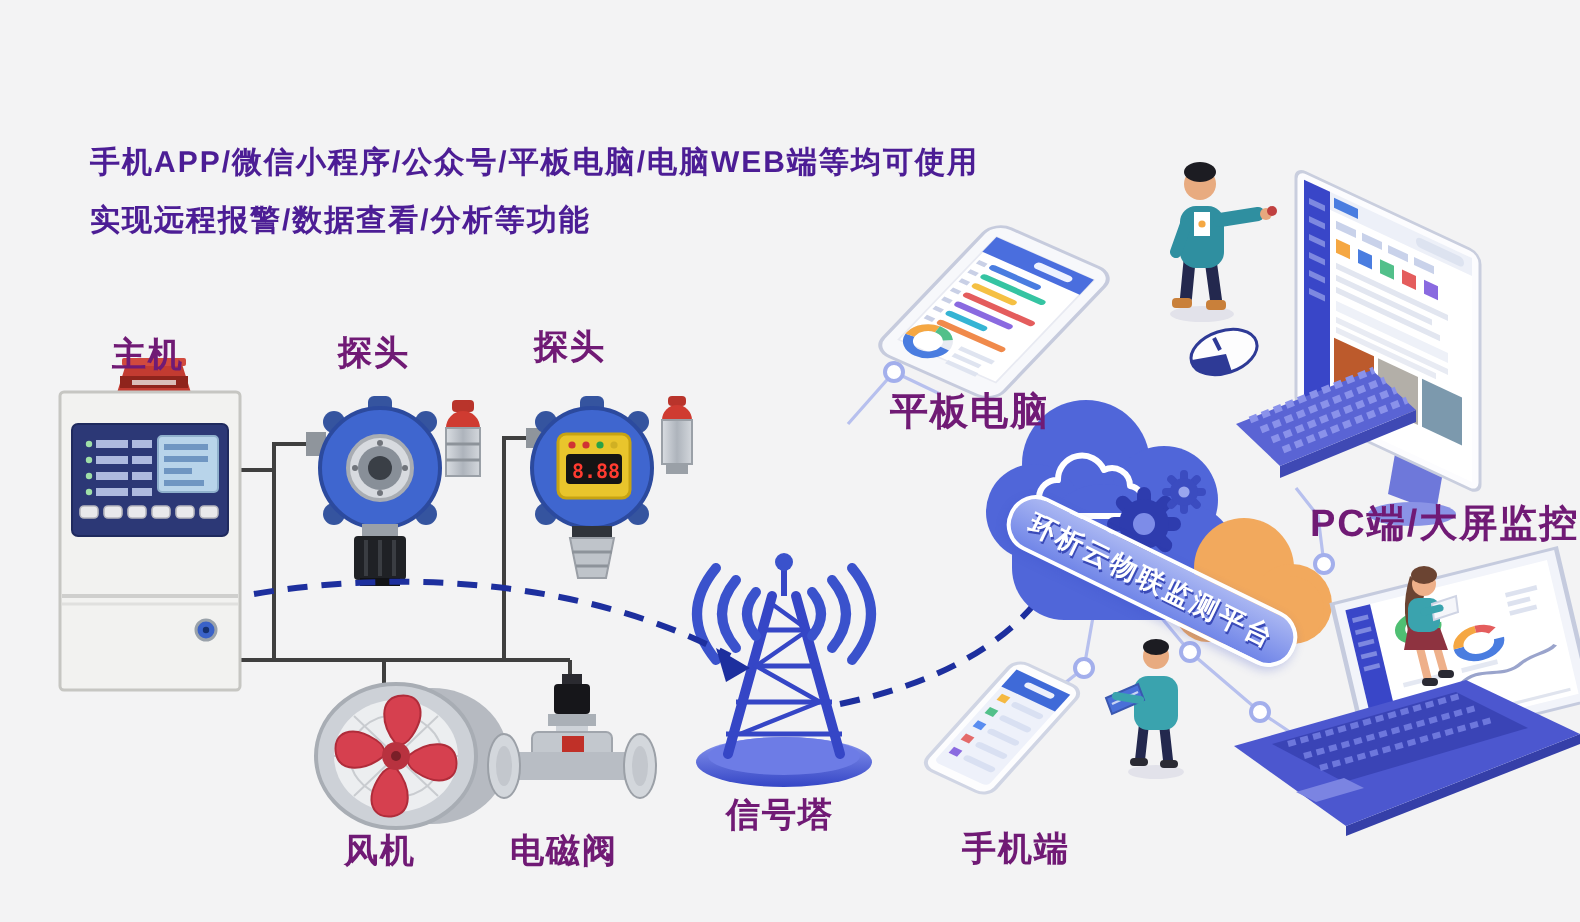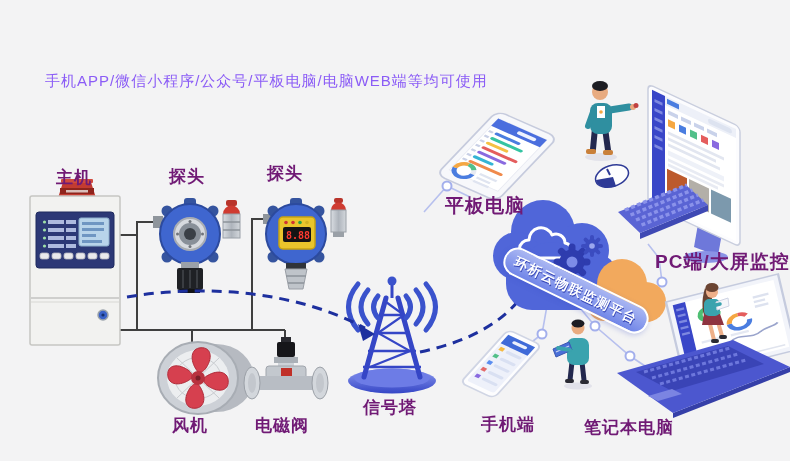--- a/index.html
+++ b/index.html
@@ -1,21 +1,21 @@
 <!DOCTYPE html>
 <html><head>
 <meta charset="utf-8">
 <style>
   html,body{margin:0;padding:0;background:#f3f3f4;}
   .stage{position:relative;width:790px;height:461px;background:#f3f3f4;overflow:hidden;
          font-family:"Liberation Sans","DejaVu Sans",sans-serif;}
   .art{position:absolute;left:0;top:0;}
   .title{position:absolute;left:44px;top:20px;font-size:30px;color:#3d3d3d;
          font-weight:500;letter-spacing:3px;}
-  .sub{position:absolute;left:45px;font-size:15px;color:#8b5cf6;letter-spacing:1px;}
+  .sub{position:absolute;left:45px;font-size:15px;color:#4c1d95;letter-spacing:1px;font-weight:bold;}
   .s1{top:72px}.s2{top:101px}
   .lbl{position:absolute;font-size:17px;font-weight:bold;color:#701a75;letter-spacing:1px;}
   .lbl-big{font-size:19px;}
   .lbl-host{left:56px;top:166px}
   .lbl-probe1{left:169px;top:165px}
   .lbl-probe2{left:267px;top:162px}
   .lbl-fan{left:172px;top:414px}
   .lbl-valve{left:255px;top:414px}
   .lbl-tower{left:363px;top:396px}
   .lbl-phone{left:481px;top:413px}
@@ -492,27 +492,27 @@
     <rect x="567" y="338" width="22" height="27" rx="7" fill="#3aa3ae"></rect>
     <polygon points="553,349 569,342 572,350 556,357" fill="#4a6fd8" stroke="#3a57b0"></polygon>
     <line x1="556" y1="352" x2="569" y2="346" stroke="#ffffff" stroke-width="1.2" opacity=".7"></line>
     <line x1="570" y1="350" x2="558" y2="348" stroke="#3aa3ae" stroke-width="4" stroke-linecap="round"></line>
     <circle cx="578" cy="328" r="6.5" fill="#e8ab80"></circle>
     <ellipse cx="578" cy="323.5" rx="6.5" ry="4" fill="#1c1c22"></ellipse>
   </g>
 </svg>
 
 <div class="sub s1">手机APP/微信小程序/公众号/平板电脑/电脑WEB端等均可使用</div>
+<div class="sub s2">实现远程报警/数据查看/分析等功能</div>
 
 <div class="lbl lbl-host">主机</div>
 <div class="lbl lbl-probe1">探头</div>
 <div class="lbl lbl-probe2">探头</div>
 <div class="lbl lbl-fan">风机</div>
 <div class="lbl lbl-valve">电磁阀</div>
 <div class="lbl lbl-tower">信号塔</div>
 <div class="lbl lbl-phone">手机端</div>
-<div class="lbl lbl-laptop">笔记本电脑</div>
 <div class="lbl lbl-big lbl-pc">PC端/大屏监控</div>
 <div class="lbl lbl-big lbl-tablet">平板电脑</div>
 
 <div class="ribbon">环析云物联监测平台</div>
 
 </div>
 
 </body></html>

